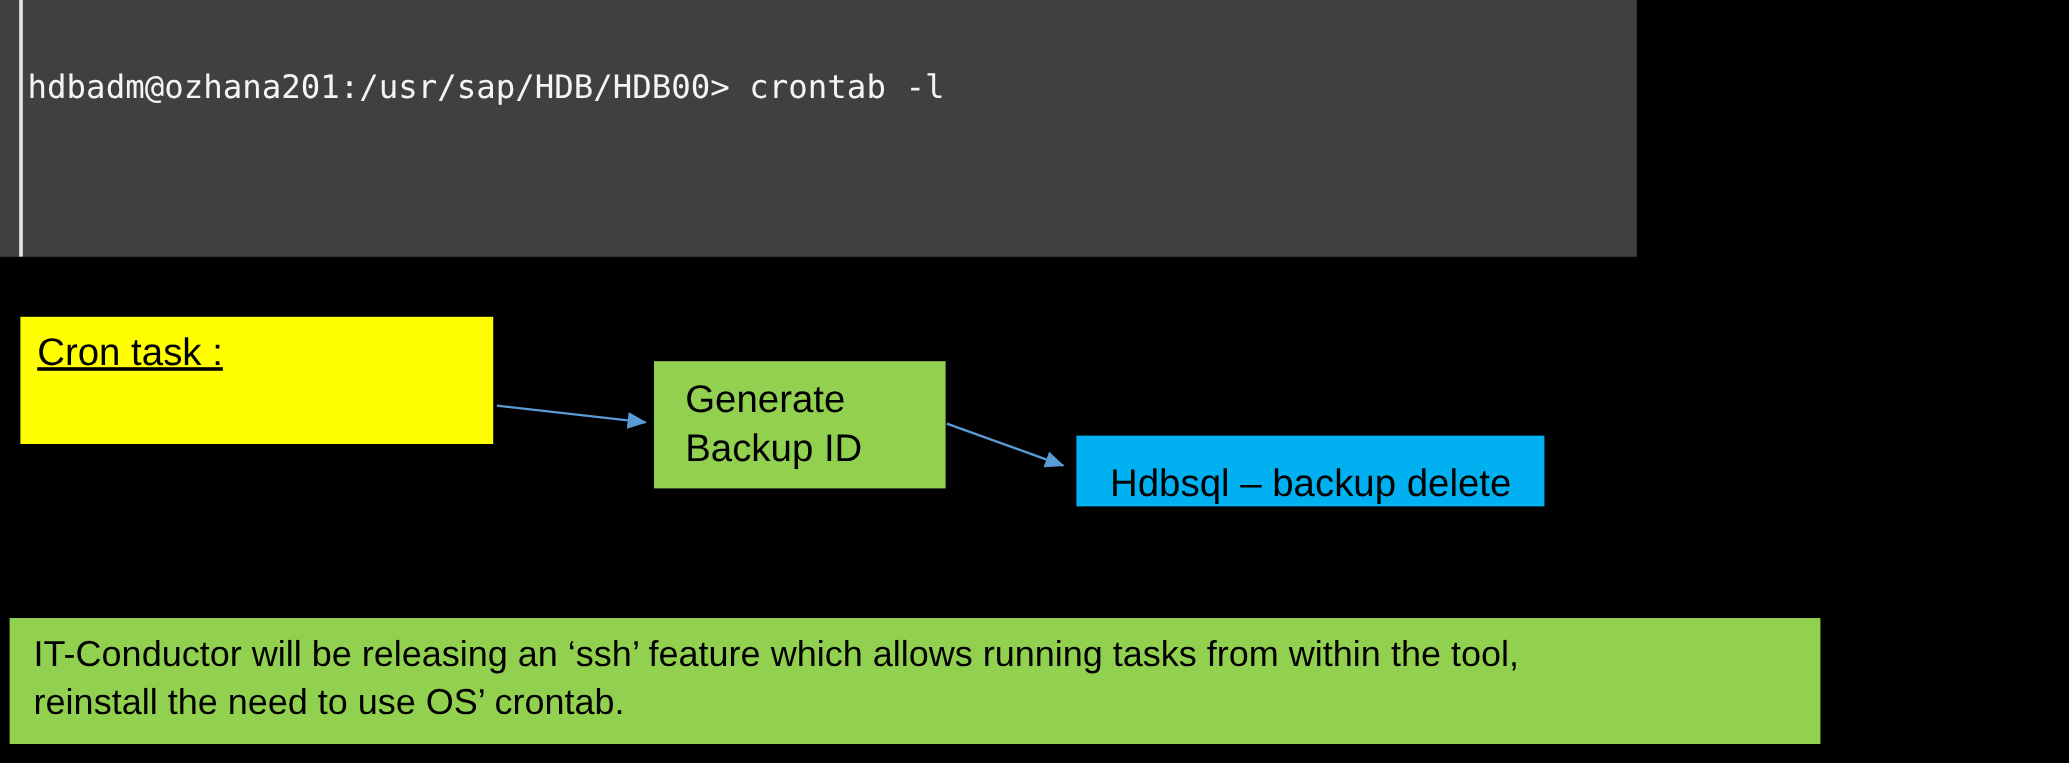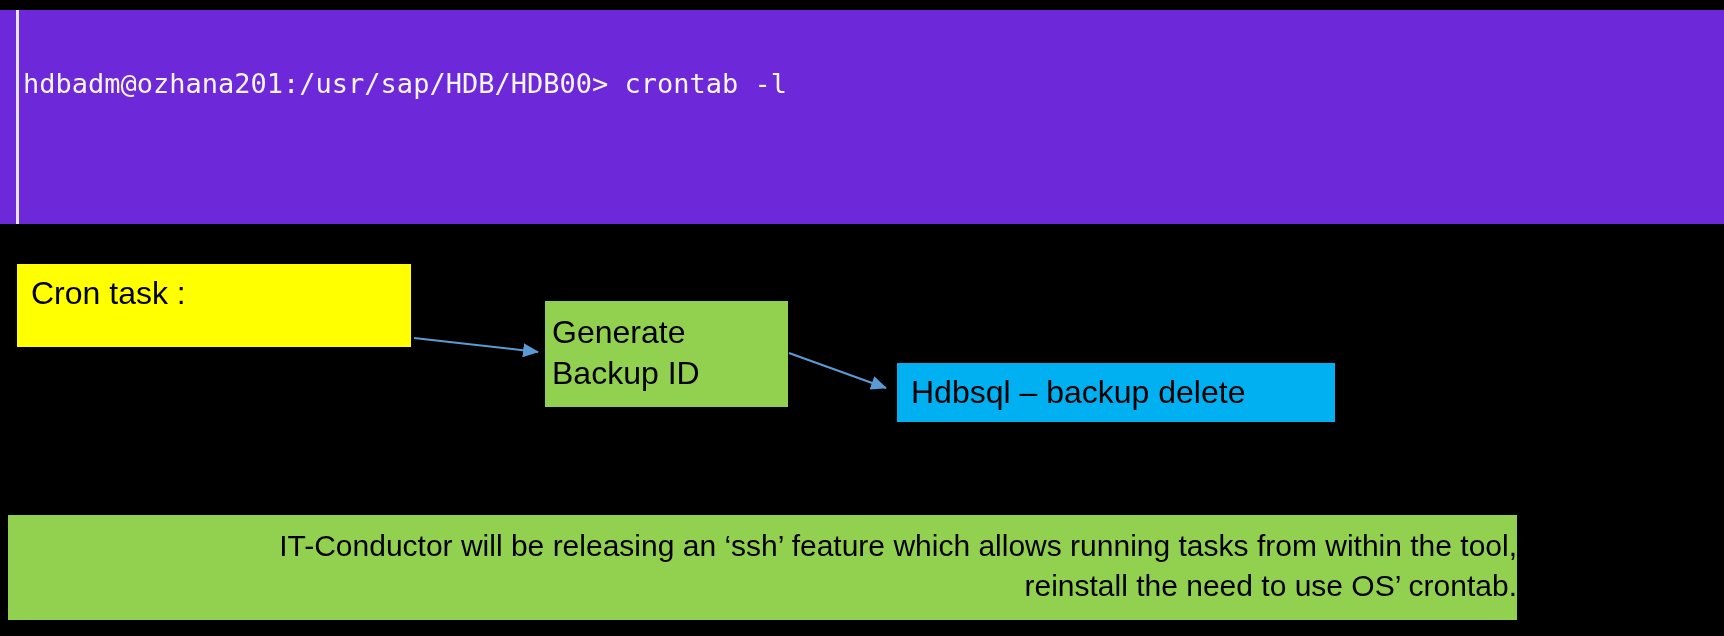--- a/index.html
+++ b/index.html
@@ -2,56 +2,57 @@
 <html><head>
 <meta charset="utf-8">
 <style>
   html,body{margin:0;padding:0;}
   body{
     width:1724px;height:636px;position:relative;background:#000;
     overflow:hidden;font-family:"Liberation Sans",sans-serif;
   }
   
   .terminal{
-    position:absolute;left:0;top:0;width:1724px;height:214px;
-    background:#6d28d9;overflow:hidden;margin-top:10px;
+    position:absolute;left:0;top:0;width:1364px;height:214px;
+    background:#404040;overflow:hidden;
   }
   .term-border{
     position:absolute;left:16px;top:0;width:3px;height:214px;background:#e6e6e6;
   }
   .term-text{
     position:absolute;left:23px;top:3px;
     font-family:"DejaVu Sans Mono","Liberation Mono",monospace;
     font-size:27px;line-height:28.5px;color:#f4f4f4;white-space:pre;
   }
   .term-line{height:28.5px;white-space:pre;}
   
   .flow-box{
     position:absolute;box-sizing:border-box;color:#000;
     font-size:32px;line-height:39px;
   }
   .box-cron{
-    left:17px;top:264px;width:394px;height:83px;background:#ffff00;
+    left:17px;top:264px;width:394px;height:106px;background:#ffff00;
     padding:10px 0 0 14px;
+    text-decoration:underline;
   }
   .box-generate{
     left:545px;top:301px;width:243px;height:106px;background:#92d050;
-    padding:11px 0 0 7px;line-height:41px;
+    padding:11px 0 0 26px;line-height:41px;
   }
   .box-hdbsql{
-    left:897px;top:363px;width:438px;height:59px;background:#00b0f0;
-    display:flex;align-items:center;padding-left:14px;
+    left:897px;top:363px;width:390px;height:59px;background:#00b0f0;
+    display:flex;align-items:flex-end;padding-left:28px;
   }
   
   .arrows{position:absolute;left:0;top:0;width:1724px;height:636px;pointer-events:none;}
   
   .note-banner{
     position:absolute;left:8px;top:515px;width:1509px;height:105px;
     background:#92d050;color:#000;box-sizing:border-box;
-    padding:11px 0 0 20px;font-size:30px;line-height:40px;text-align:right;
+    padding:11px 0 0 20px;font-size:30px;line-height:40px;
   }
 </style>
 </head>
 <body>
 
 <div class="terminal">
   <div class="term-border"></div>
   <div class="term-text">
     <div class="term-line">hdbadm@ozhana201:/usr/sap/HDB/HDB00&gt; crontab -l</div>
     

